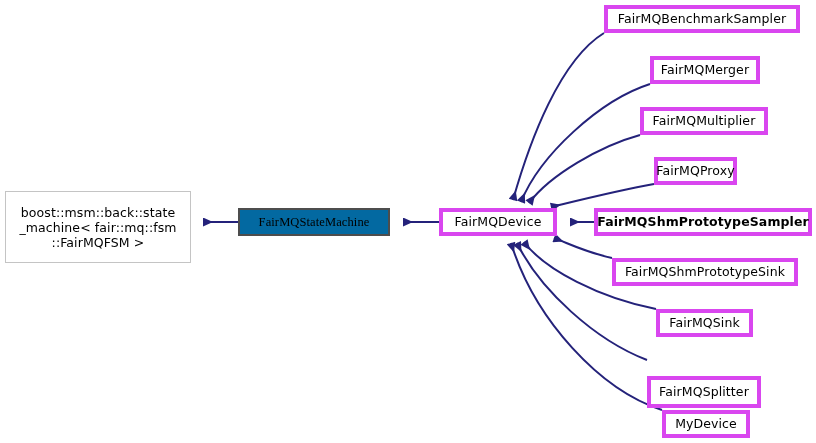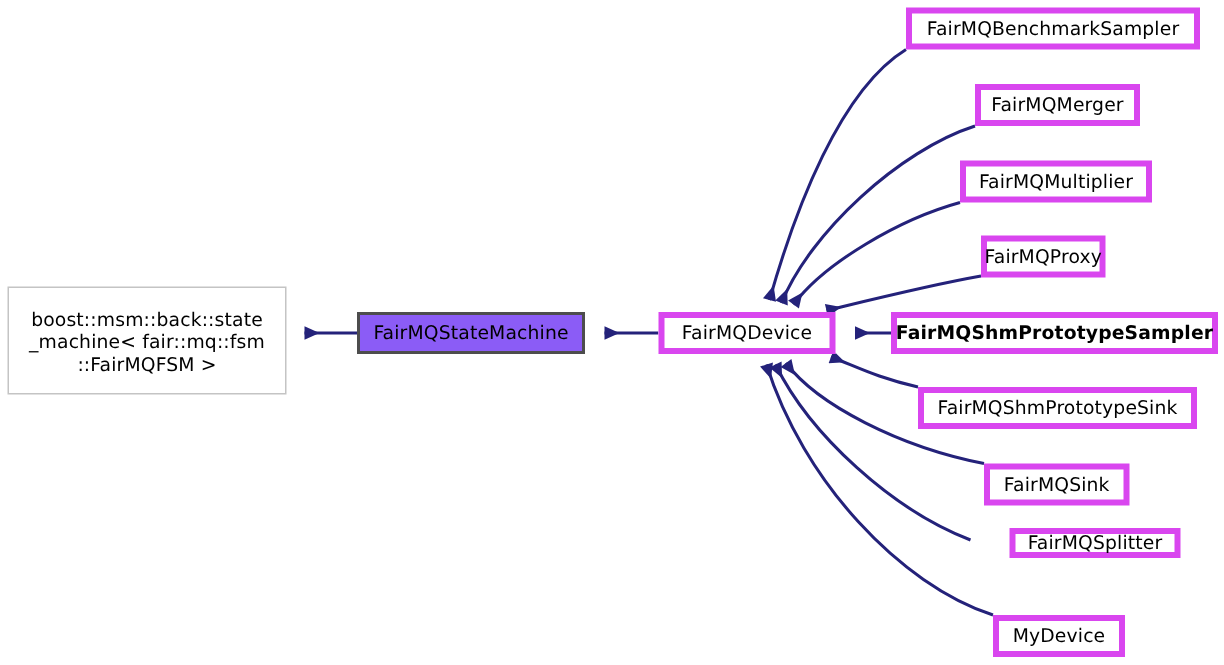--- a/index.html
+++ b/index.html
@@ -42,22 +42,23 @@
     background: #ffffff;
     border: 4px solid #d946ef;
     font-size: 12.5px;
     color: #000000;
     line-height: 14px;
     white-space: pre-line;
     letter-spacing: 0.1px;
   }
 
   .node.focus {
-    background: #8b5cf6;
+    background: #0369a1;
     border: 2px solid #4d4d4d;
+    font-family: Liberation Serif, serif;
   }
 
   .node.external {
     border: 1px solid #c4c4c4;
     font-size: 12.5px;
     line-height: 15px;
   }
 </style>
 </head>
 <body>
@@ -118,16 +119,16 @@
 
   <div class="node" id="node-middle" style="left: 439px; top: 208px; width: 118px; height: 28px;">FairMQDevice</div>
 
   <div class="node" style="left: 604px; top: 5px; width: 196px; height: 28px;">FairMQBenchmarkSampler</div>
   <div class="node" style="left: 650px; top: 56px; width: 110px; height: 28px;">FairMQMerger</div>
   <div class="node" style="left: 640px; top: 107px; width: 128px; height: 28px;">FairMQMultiplier</div>
   <div class="node" style="left: 654px; top: 157px; width: 83px; height: 28px;">FairMQProxy</div>
   <div class="node" style="left: 594px; top: 208px; width: 218px; height: 28px; font-weight: bold;">FairMQShmPrototypeSampler</div>
   <div class="node" style="left: 612px; top: 258px; width: 186px; height: 28px;">FairMQShmPrototypeSink</div>
   <div class="node" style="left: 656px; top: 309px; width: 97px; height: 28px;">FairMQSink</div>
-  <div class="node" style="left: 647px; top: 352px; width: 114px; height: 20px; margin-left: 26px;">FairMQSplitter</div>
+  <div class="node" style="left: 647px; top: 376px; width: 114px; height: 32px;">FairMQSplitter</div>
   <div class="node" style="left: 662px; top: 410px; width: 88px; height: 28px;">MyDevice</div>
 
 </div>
 
 </body></html>

